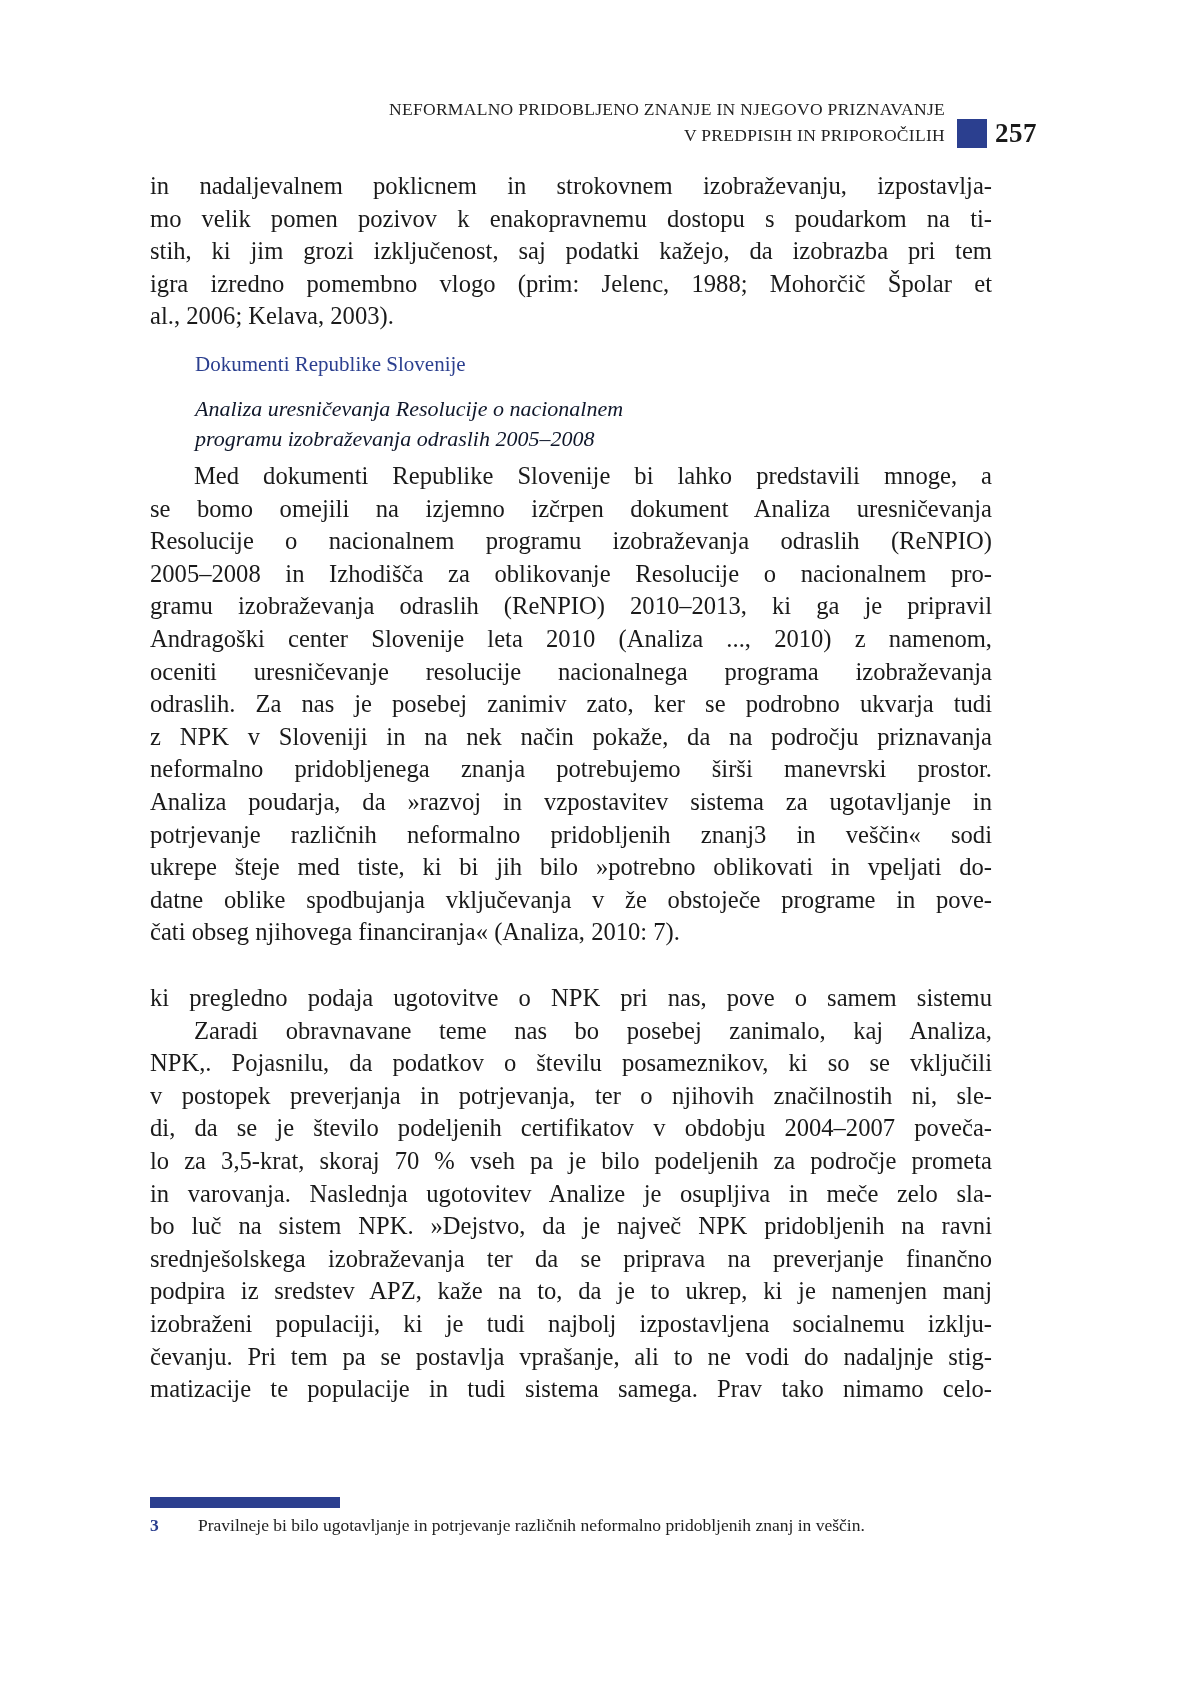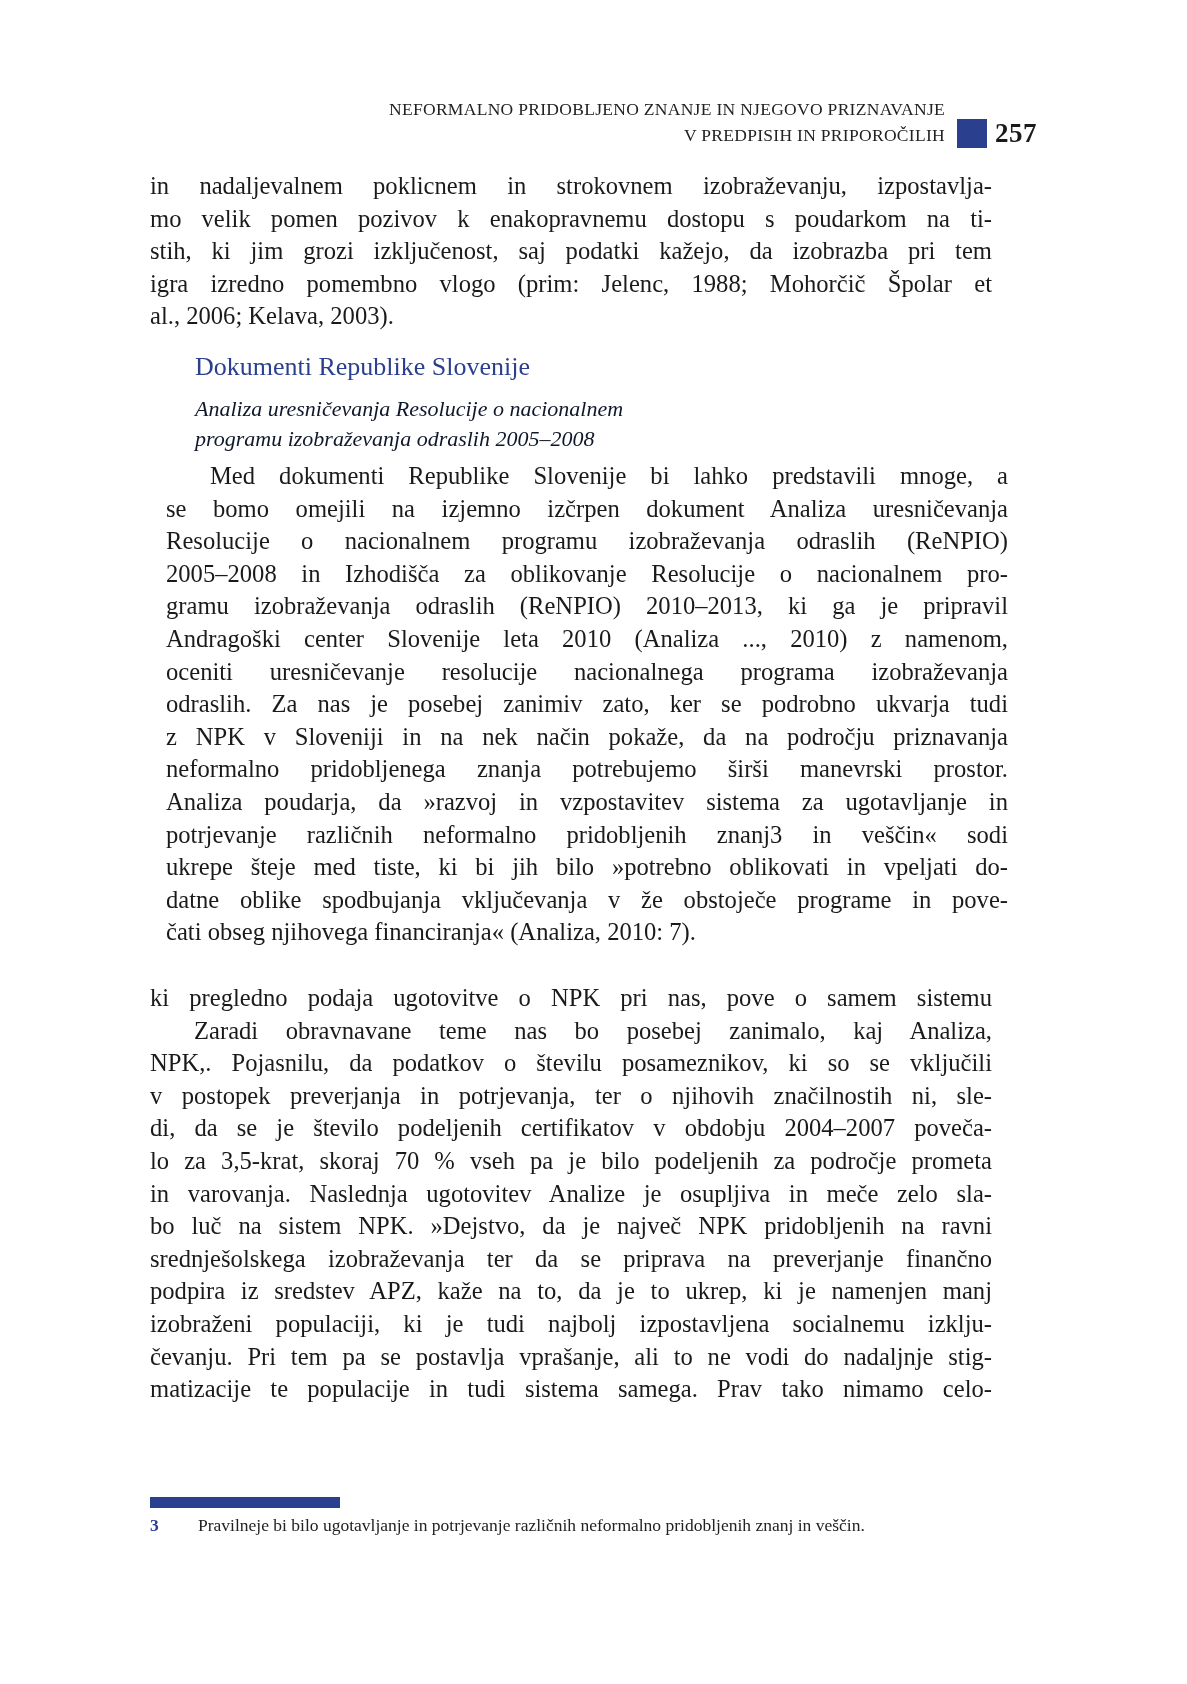--- a/index.html
+++ b/index.html
@@ -6,21 +6,21 @@
   body { width: 1187px; height: 1684px; position: relative; overflow: hidden;
          font-family: "Liberation Serif", "DejaVu Serif", serif; color: #1a1a1a; }
   .running-head { position: absolute; top: 96px; right: 242px; text-align: right;
                   font-size: 17.5px; letter-spacing: 0.3px; line-height: 26px; color: #222; }
   .head-square { position: absolute; left: 957px; top: 119px; width: 30px; height: 29px; background: #2b3f8f; }
   .page-number { position: absolute; left: 995px; top: 118px; font-size: 27px; font-weight: bold; color: #1a1a1a; letter-spacing: 0.5px; }
   .body-text { position: absolute; left: 150px; width: 842px; font-size: 24.6px; line-height: 32.6px; }
   .line { display: block; white-space: nowrap; text-align: justify; text-align-last: justify; height: 32.6px; }
   .line.last { text-align-last: left; }
   .indent { padding-left: 44px; }
-  .section-heading { position: absolute; left: 195px; top: 352px; font-size: 26px; color: #2b3f8f; }
+  .section-heading { position: absolute; left: 195px; top: 352px; font-size: 21px; color: #2b3f8f; }
   .sub-heading { position: absolute; left: 195px; top: 394px; font-size: 22px; font-style: italic; color: #0f172a; line-height: 30px; }
   .fn-rule { position: absolute; left: 150px; top: 1497px; width: 190px; height: 11px; background: #2b3f8f; }
   .footnote { position: absolute; left: 150px; top: 1515px; font-size: 17.5px; color: #222; white-space: nowrap; }
   .fn-num { color: #2b3f8f; font-weight: bold; display: inline-block; width: 48px; }
 </style>
 </head>
 <body>
 
 <div class="running-head">
   <div>NEFORMALNO PRIDOBLJENO ZNANJE IN NJEGOVO PRIZNAVANJE</div>
@@ -36,21 +36,21 @@
   <span class="line">igra izredno pomembno vlogo (prim: Jelenc, 1988; Mohorčič Špolar et</span>
   <span class="line last">al., 2006; Kelava, 2003).</span>
 </div>
 
 <div class="section-heading">Dokumenti Republike Slovenije</div>
 <div class="sub-heading">
   <div>Analiza uresničevanja Resolucije o nacionalnem</div>
   <div>programu izobraževanja odraslih 2005–2008</div>
 </div>
 
-<div class="body-text" style="top:460px;margin-left:16px;">
+<div class="body-text" style="top:460px;">
   <span class="line indent">Med dokumenti Republike Slovenije bi lahko predstavili mnoge, a</span>
   <span class="line">se bomo omejili na izjemno izčrpen dokument Analiza uresničevanja</span>
   <span class="line">Resolucije o nacionalnem programu izobraževanja odraslih (ReNPIO)</span>
   <span class="line">2005–2008 in Izhodišča za oblikovanje Resolucije o nacionalnem pro-</span>
   <span class="line">gramu izobraževanja odraslih (ReNPIO) 2010–2013, ki ga je pripravil</span>
   <span class="line">Andragoški center Slovenije leta 2010 (Analiza ..., 2010) z namenom,</span>
   <span class="line">oceniti uresničevanje resolucije nacionalnega programa izobraževanja</span>
   <span class="line">odraslih. Za nas je posebej zanimiv zato, ker se podrobno ukvarja tudi</span>
   <span class="line">z NPK v Sloveniji in na nek način pokaže, da na področju priznavanja</span>
   <span class="line">neformalno pridobljenega znanja potrebujemo širši manevrski prostor.</span>

